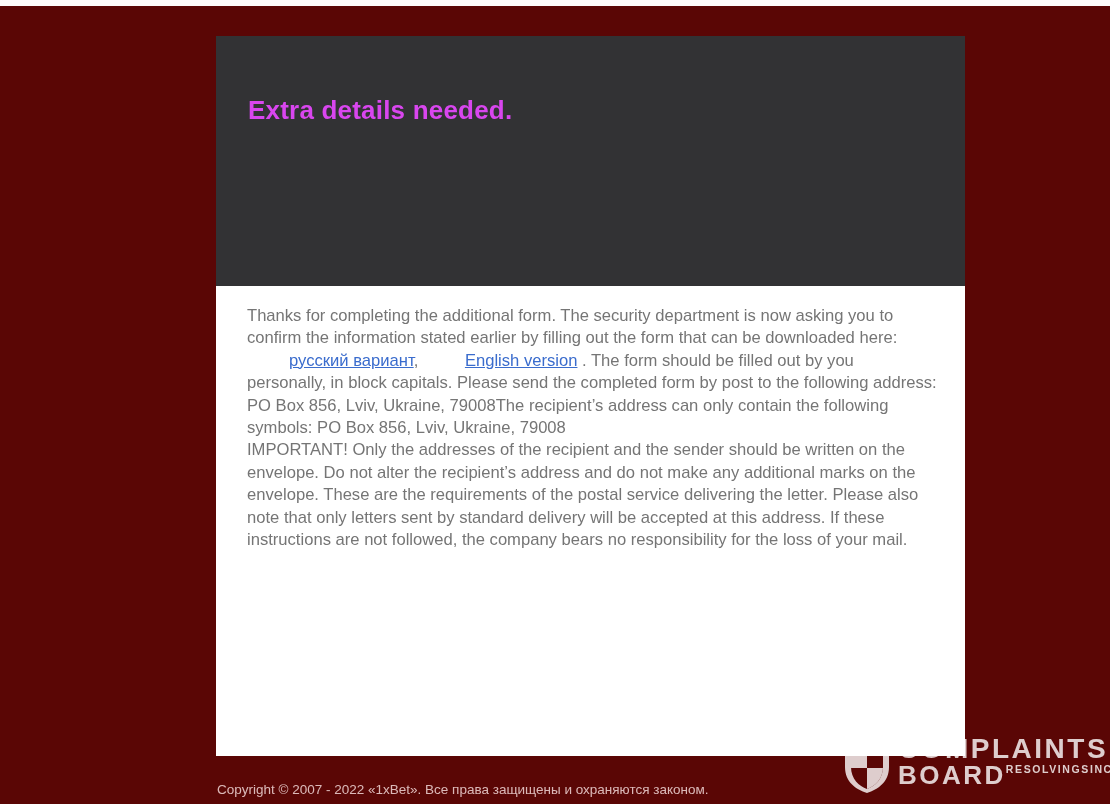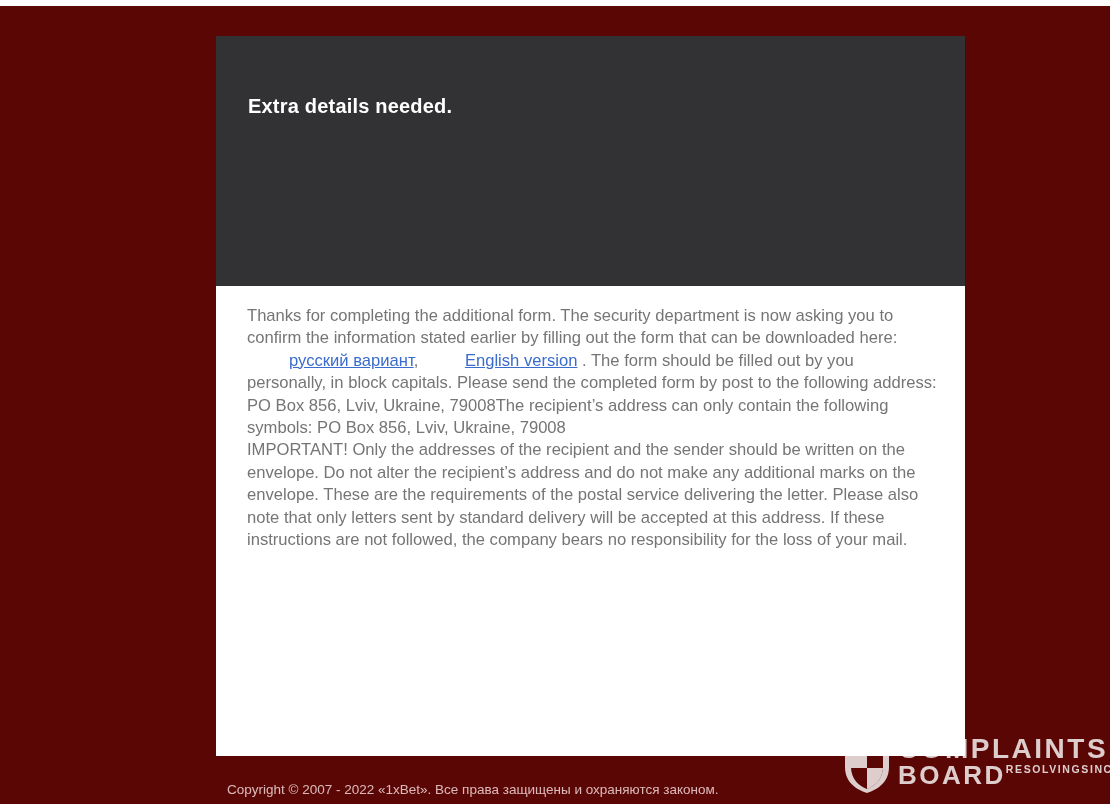--- a/index.html
+++ b/index.html
@@ -20,22 +20,22 @@
     position: absolute;
     left: 216px; top: 36px;
     width: 749px;
   }
   .card-header {
     background: #323234;
     height: 250px;
     padding: 59px 32px 0 32px;
   }
   .card-title {
-    color: #ffffff;
-    font-size: 20px;
+    color: #d946ef;
+    font-size: 26px;
     font-weight: bold;
     letter-spacing: 0.2px;
   }
   .card-body {
     background: #ffffff;
     height: 470px;
     padding: 19px 31px 0 31px;
   }
   .card-body p {
     width: 690px;
@@ -43,21 +43,21 @@
     font-size: 16.6px;
     line-height: 22.4px;
   }
   .card-body a {
     color: #3a6ccd;
     text-decoration: underline;
     margin-left: 42px;
   }
   .footer-copyright {
     position: absolute;
-    left: 227px; top: 782px;
+    left: 217px; top: 782px;
     color: rgba(255, 235, 235, 0.78);
     font-size: 13.5px;
   }
   .watermark {
     position: absolute;
     left: 845px; top: 736px;
     display: flex;
     align-items: flex-start;
     gap: 9px;
     color: rgba(255, 255, 255, 0.8);

